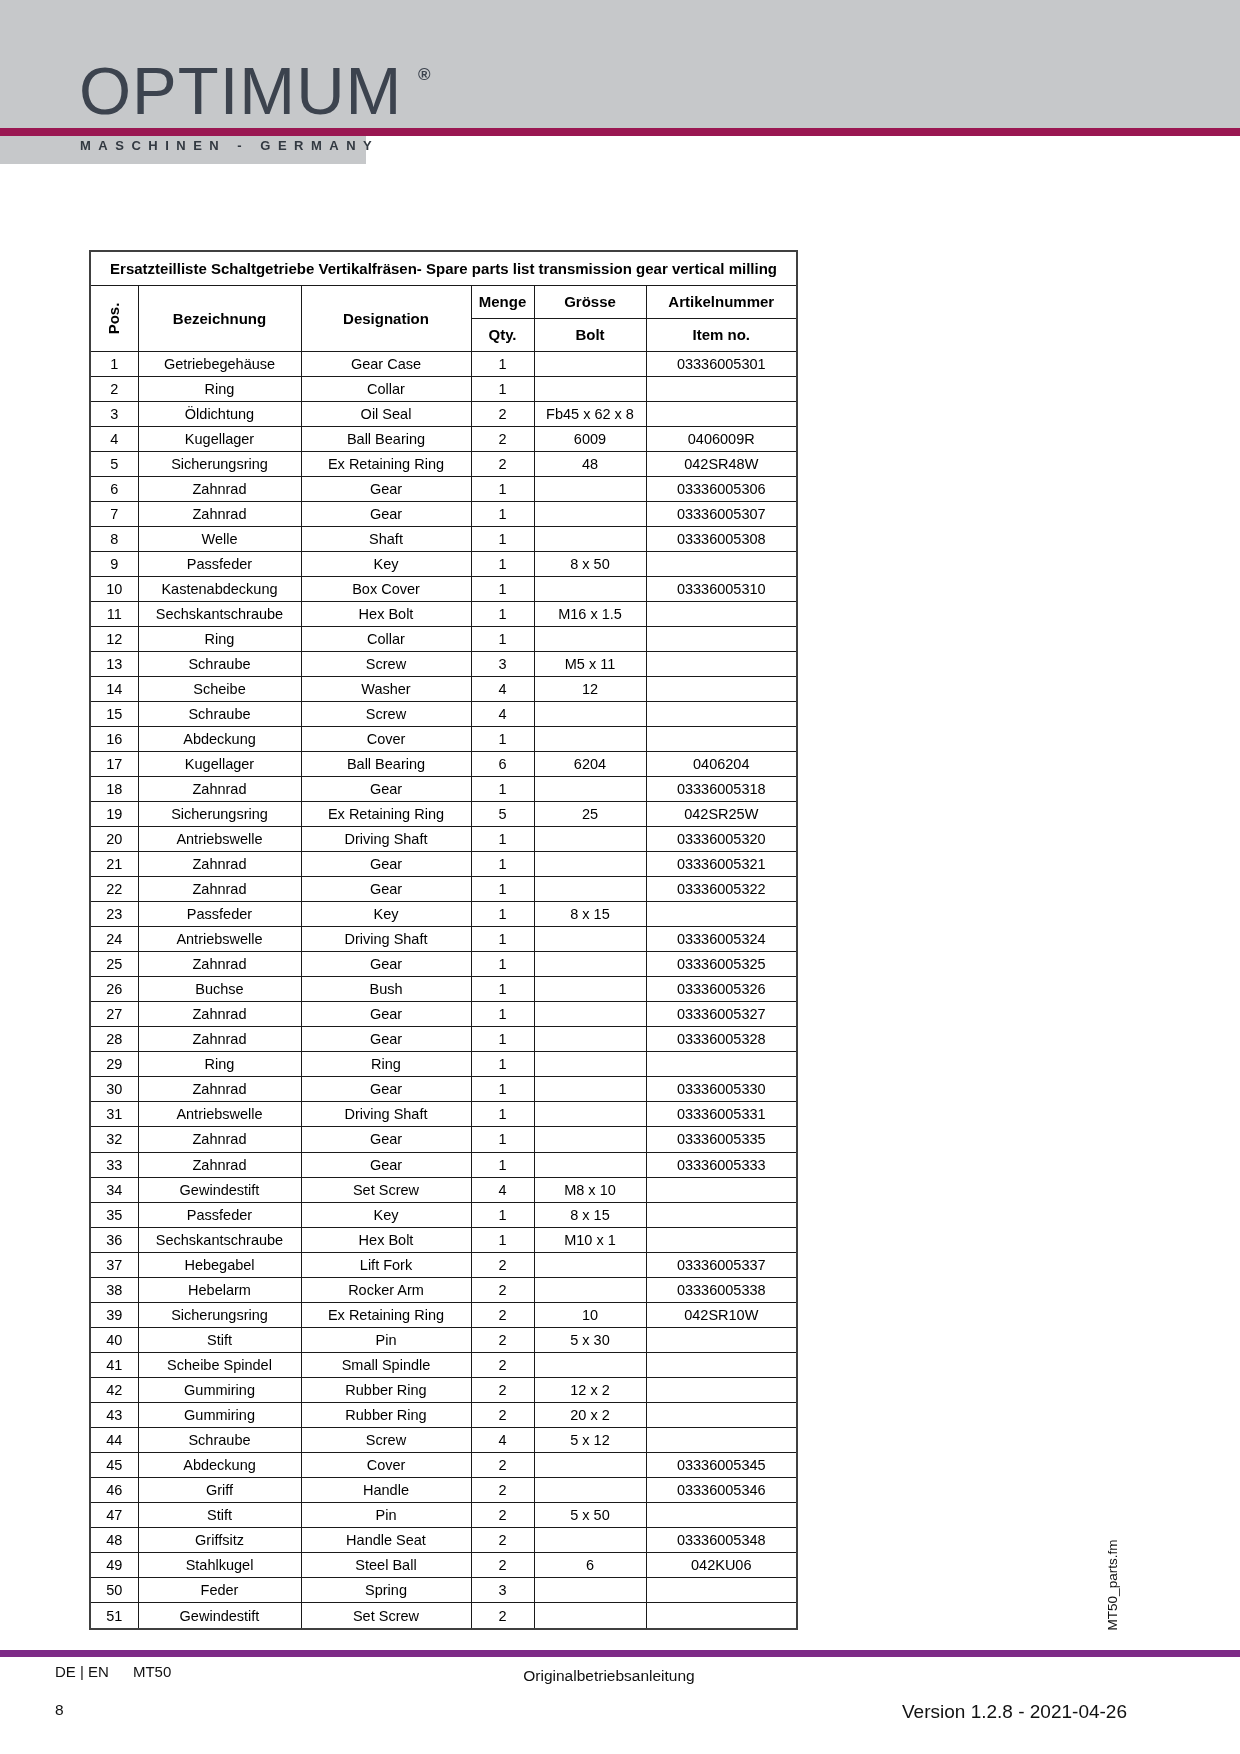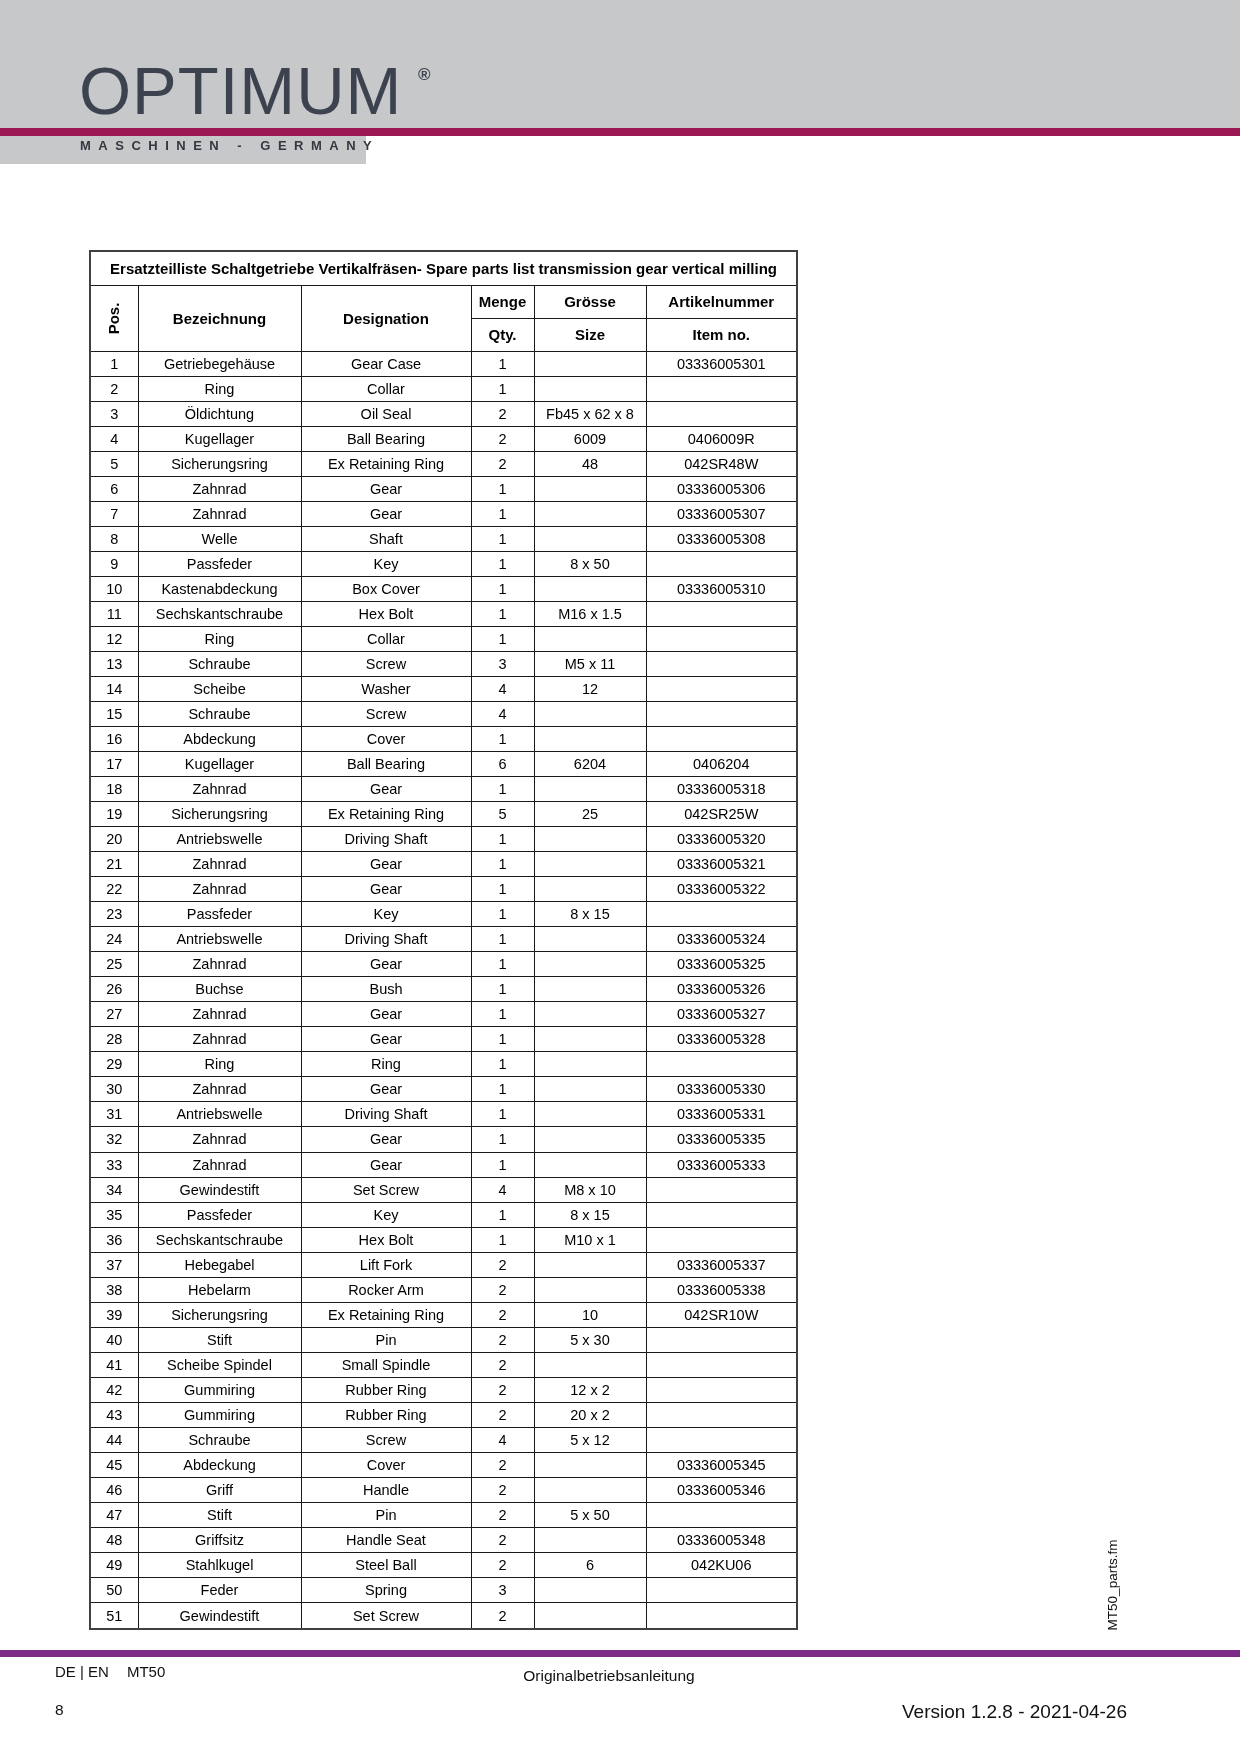--- a/index.html
+++ b/index.html
@@ -79,21 +79,21 @@
   
   .footer-bar {
     position:absolute; left:0; top:1650px;
     width:1240px; height:6.5px;
     background:#7e2b87;
   }
   .footer-lang {
     position:absolute; left:55px; top:1663px;
     font-size:15px; color:#111;
   }
-  .footer-lang .model { margin-left:18px; }
+  .footer-lang .model { margin-left:24px; }
   .footer-page {
     position:absolute; left:55px; top:1701px;
     font-size:15.5px; color:#111;
   }
   .footer-doc {
     position:absolute; left:0; right:22px; top:1667px;
     text-align:center; font-size:15.5px; color:#111;
   }
   .footer-ver {
     position:absolute; right:113px; top:1701px;
@@ -126,21 +126,21 @@
     <tr class="row-h">
       <th rowspan="2"><span class="pos-rot">Pos.</span></th>
       <th rowspan="2">Bezeichnung</th>
       <th rowspan="2">Designation</th>
       <th>Menge</th>
       <th>Grösse</th>
       <th>Artikelnummer</th>
     </tr>
     <tr class="row-h">
       <th>Qty.</th>
-      <th>Size</th>
+      <th>Bolt</th>
       <th>Item no.</th>
     </tr>
   </thead>
   <tbody>
       <tr>
         <td>1</td>
         <td>Getriebegehäuse</td>
         <td>Gear Case</td>
         <td>1</td>
         <td></td>

